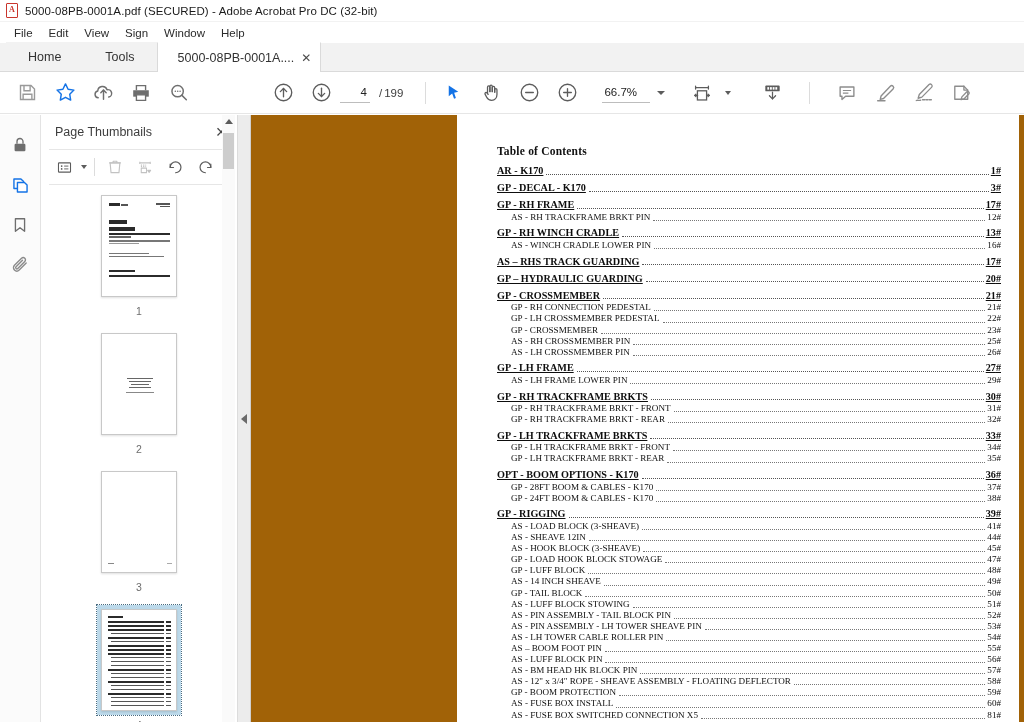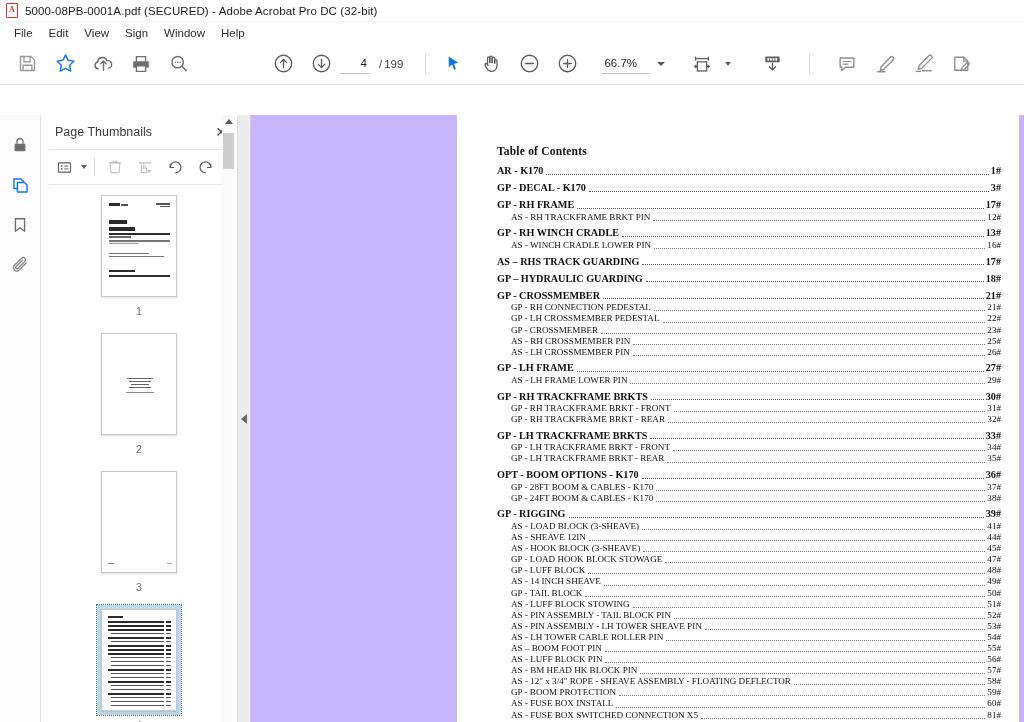--- a/index.html
+++ b/index.html
@@ -131,30 +131,30 @@
   .tp-scroll .thumbbar { position:absolute; top:18px; left:1px; width:11px; height:36px; background:#cdcdcd; }
 
   
   .collapse {
     width:13px; background:#ececec; border-right:1px solid #d0d0d0;
     display:flex; align-items:center; justify-content:center;
   }
   .collapse .arrow { width:0;height:0;border-top:5px solid transparent;border-bottom:5px solid transparent;border-right:6px solid #6a6a6a;}
 
   
-  .viewer { flex:1; background:#c4b5fd; position:relative; overflow:hidden; display:flex; }
+  .viewer { flex:1; background:#a16207; position:relative; overflow:hidden; display:flex; }
   .page {
     width: 562px; background:#ffffff; margin-left:0; height:100%;
     position:relative; padding: 30px 18px 0 40px;
   }
   .page-inner { width:100%; }
 
   .toc-title { font-family:"Liberation Serif", serif; font-weight:bold; font-size:11.5px; color:#111; margin-bottom:7px; letter-spacing:.2px;}
   .toc-row { display:flex; align-items:flex-end; font-family:"Liberation Serif", serif; color:#0d0d0d; }
-  .toc-row.lvl0 { font-weight:bold; font-size:10.2px; line-height:13.6px; margin-top:3.5px; }
+  .toc-row.lvl0 { font-weight:bold; font-size:10.2px; line-height:13.6px; margin-top:3.5px;text-decoration:underline; }
   .toc-row.lvl1 { font-weight:normal; font-size:9.1px; line-height:11.1px; padding-left:14px; }
   .toc-txt { white-space:nowrap; }
   .toc-dots { flex:1; border-bottom:1px dotted #555; margin:0 2px 3px 3px; height:1px; }
   .toc-row.lvl1 .toc-dots { margin-bottom:2px; border-bottom:1px dotted #777; }
   .toc-pg { white-space:nowrap; }
 </style>
 </head>
 <body>
 
 <div id="app">
@@ -168,20 +168,32 @@
 
   <div class="menubar">
     <div class="menuitem">File</div>
     <div class="menuitem">Edit</div>
     <div class="menuitem">View</div>
     <div class="menuitem">Sign</div>
     <div class="menuitem">Window</div>
     <div class="menuitem">Help</div>
   </div>
 
+  <div class="tabstrip">
+    <div class="tab plain">
+      <span>Home</span>
+    </div>
+    <div class="tab plain">
+      <span>Tools</span>
+    </div>
+    <div class="tab active">
+      <span>5000-08PB-0001A....</span>
+      <span class="closex">✕</span>
+    </div>
+  </div>
 
   <div class="toolbar">
 
     <div class="tool">
       <svg width="21" height="21" viewBox="0 0 24 24" fill="none" stroke="#9a9a9a" stroke-width="1.6">
         <path d="M4 4h12l4 4v12H4z"></path>
           <path d="M8 4v6h7V4"></path>
           <path d="M7 20v-6h10v6"></path>
       </svg>
     </div>
@@ -563,21 +575,21 @@
               </div>
               <div class="toc-row lvl0">
                 <span class="toc-txt">AS – RHS TRACK GUARDING</span>
                 <span class="toc-dots"></span>
                 <span class="toc-pg">17</span>
                 <span class="hash">#</span>
               </div>
               <div class="toc-row lvl0">
                 <span class="toc-txt">GP – HYDRAULIC GUARDING</span>
                 <span class="toc-dots"></span>
-                <span class="toc-pg">18</span>
+                <span class="toc-pg">20</span>
                 <span class="hash">#</span>
               </div>
               <div class="toc-row lvl0">
                 <span class="toc-txt">GP - CROSSMEMBER</span>
                 <span class="toc-dots"></span>
                 <span class="toc-pg">21</span>
                 <span class="hash">#</span>
               </div>
               <div class="toc-row lvl1">
                 <span class="toc-txt">GP - RH CONNECTION PEDESTAL</span>

